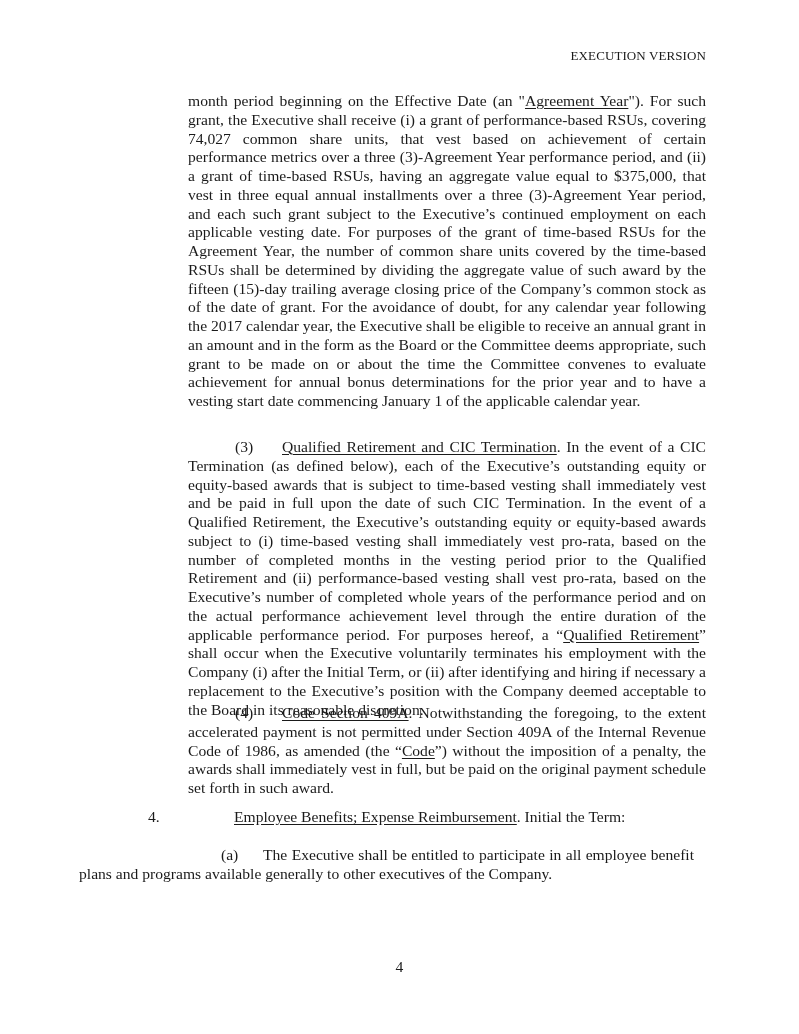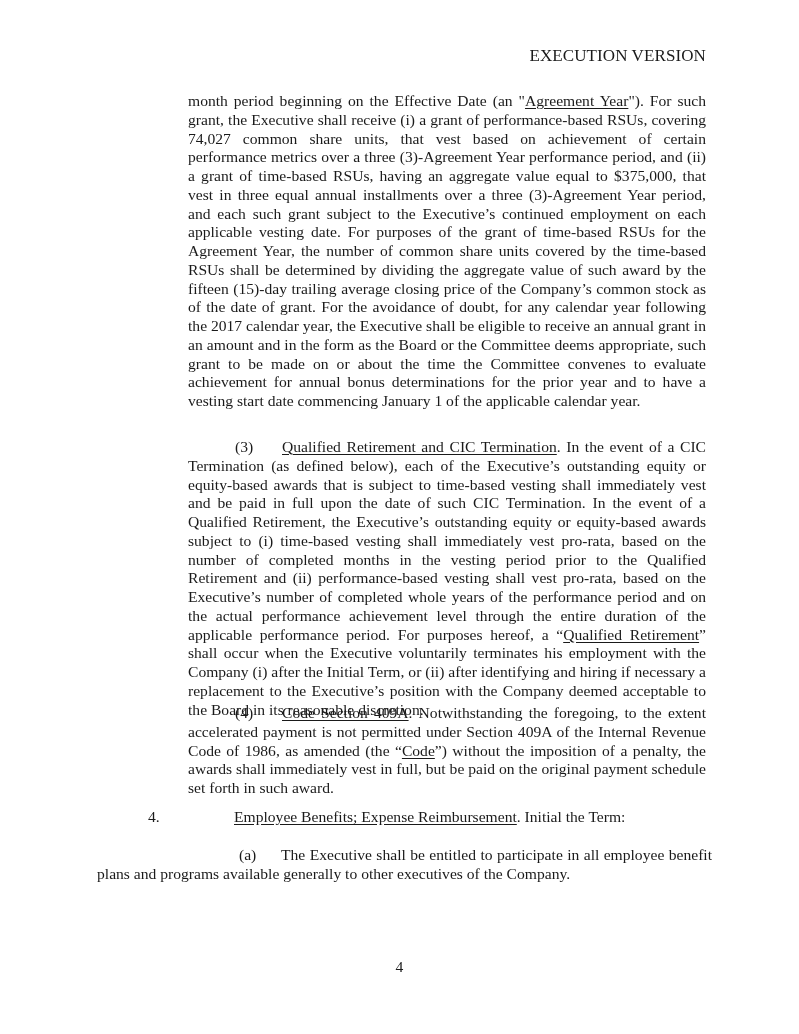--- a/index.html
+++ b/index.html
@@ -14,21 +14,21 @@
       overflow: hidden;
       font-family: "Liberation Serif", "DejaVu Serif", serif;
       color: #1a1a1a;
       font-size: 15.6px;
       line-height: 18.75px;
     }
     .header {
       position: absolute;
       top: 47px;
       right: 93px;
-      font-size: 17px;
+      font-size: 13px;
       letter-spacing: 0.1px;
       margin-left: 43px;
     }
     .block {
       position: absolute;
       left: 188px;
       width: 518px;
       text-align: justify;
       margin: 0;
     }
@@ -47,21 +47,21 @@
       left: 148px;
       top: 808px;
       width: 560px;
     }
     .sec-num {
       display: inline-block;
       width: 86px;
     }
     .para-a {
       position: absolute;
-      left: 97px;
+      left: 79px;
       top: 846px;
       width: 615px;
       text-align: justify;
       text-align-last: left;
     }
     .para-a .lead {
       display: inline-block;
       padding-left: 142px;
       width: 42px;
     }

